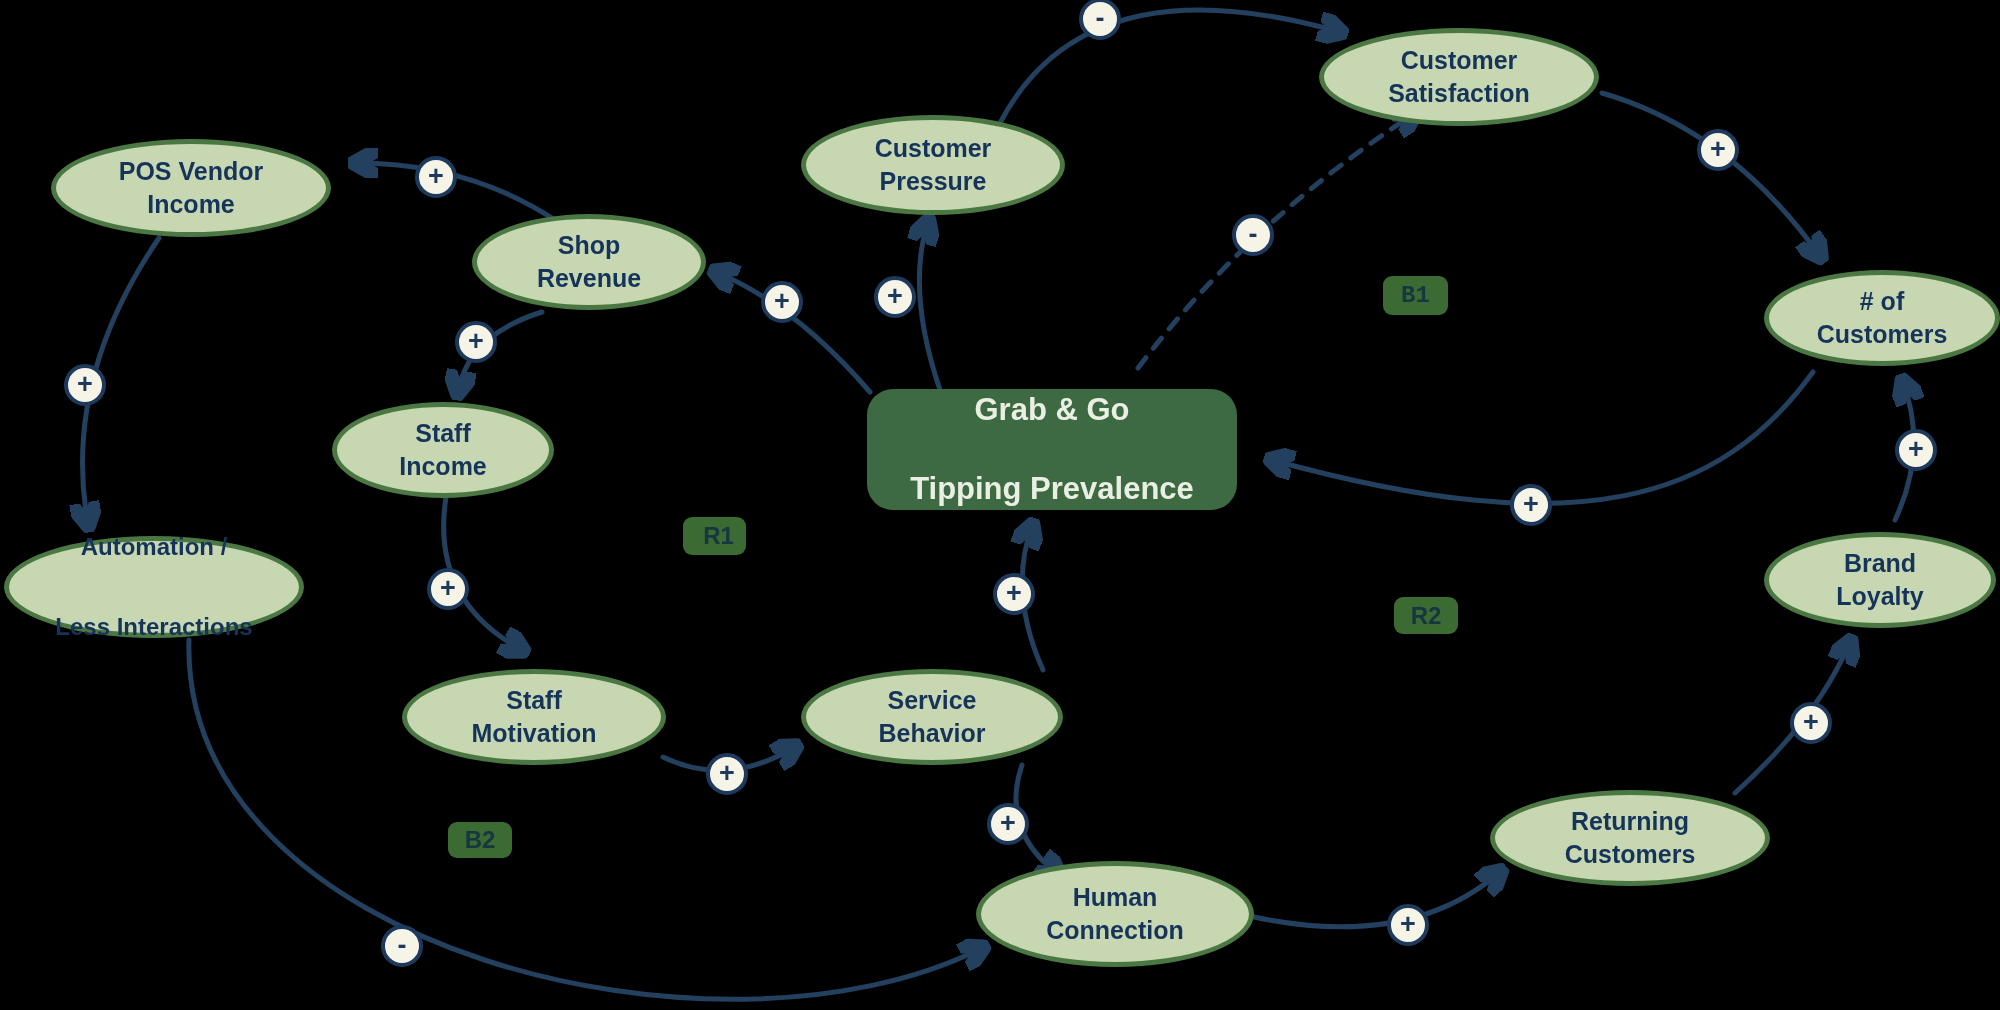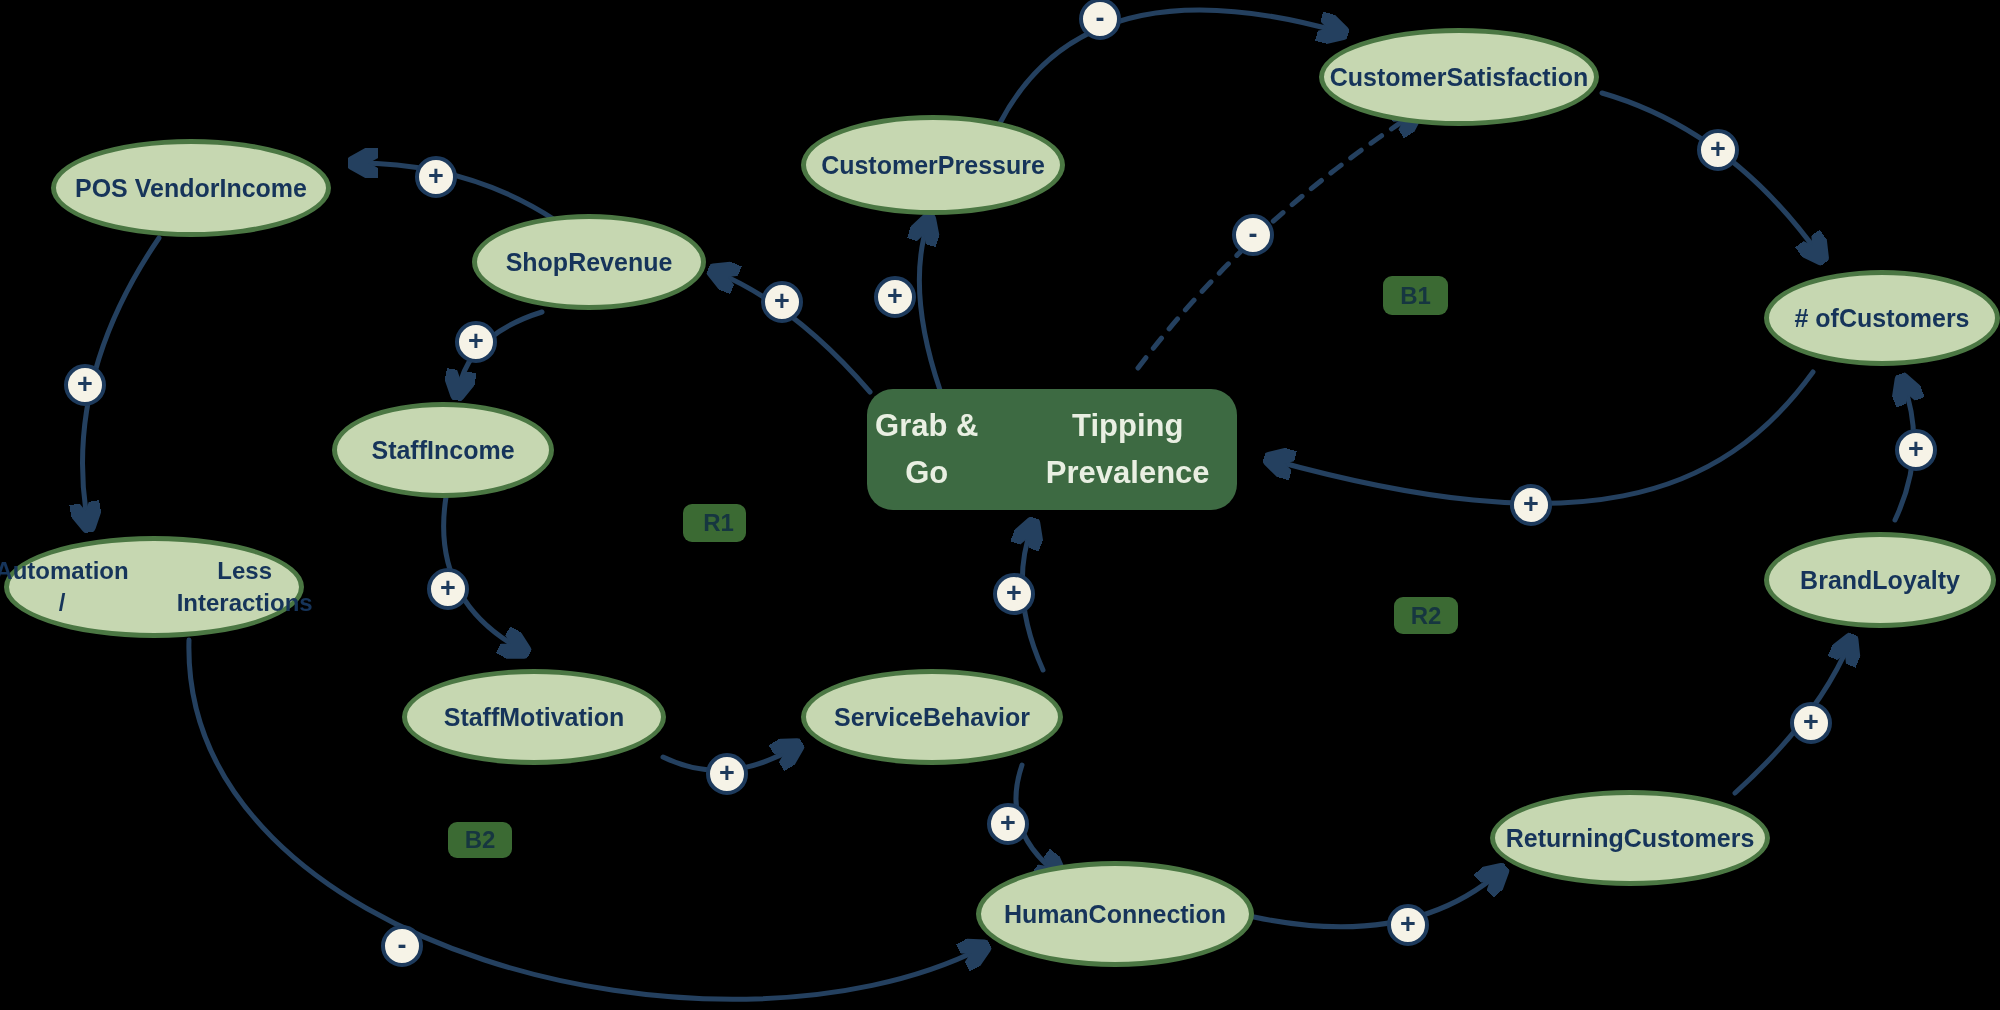--- a/index.html
+++ b/index.html
@@ -6,21 +6,21 @@
   .canvas {
     position:relative; width:2000px; height:1010px; background:#000;
     font-family:"Liberation Sans", sans-serif; overflow:hidden;
   }
   .connector-layer { position:absolute; left:0; top:0; width:2000px; height:1010px; }
   .connector-layer path { fill:none; stroke:#24405f; stroke-width:5; stroke-linecap:round; }
   .connector-layer path.dashed { stroke-dasharray:13 12; }
   .node {
     position:absolute; box-sizing:border-box;
     background:#c6d7b1; border:5px solid #4b7743; border-radius:50%;
-    display:flex; flex-direction:row; align-items:center; justify-content:center;
+    display:flex; flex-direction:column; align-items:center; justify-content:center;
     text-align:center; color:#16345a; font-weight:700; font-size:25px; line-height:1.32;
   }
   .node span { display:block; }
   .central {
     background:#3d6a42; border:none; border-radius:26px;
     color:#e9efe2; font-size:31px; line-height:1.5;
   }
   .badge {
     position:absolute; box-sizing:border-box; width:42px; height:42px; border-radius:50%;
     background:#f6f3e7; border:4px solid #1d3a5c; color:#1d3a5c;
@@ -128,18 +128,18 @@
   <div class="badge" style="left:1387px;top:904px;">+</div>
   <div class="badge" style="left:987px;top:803px;">+</div>
   <div class="badge" style="left:993px;top:573px;">+</div>
   <div class="badge" style="left:706px;top:753px;">+</div>
   <div class="badge" style="left:427px;top:568px;">+</div>
   <div class="badge" style="left:455px;top:321px;">+</div>
   <div class="badge" style="left:415px;top:156px;">+</div>
   <div class="badge" style="left:64px;top:364px;">+</div>
   <div class="badge" style="left:381px;top:925px;">-</div>
 
-  <div class="loop-label" style="left:1383px;top:276px;width:65px;height:39px;">B1</div>
-  <div class="loop-label" style="left:683px;top:504px;width:63px;height:38px;padding-left:8px;">R1</div>
+  <div class="loop-label" style="left:1383px;top:276px;width:65px;height:39px;font-family:Liberation Mono, monospace;">B1</div>
+  <div class="loop-label" style="left:683px;top:517px;width:63px;height:38px;padding-left:8px;">R1</div>
   <div class="loop-label" style="left:448px;top:822px;width:64px;height:36px;">B2</div>
   <div class="loop-label" style="left:1394px;top:597px;width:64px;height:37px;">R2</div>
 
 </div>
 
 </body></html>

